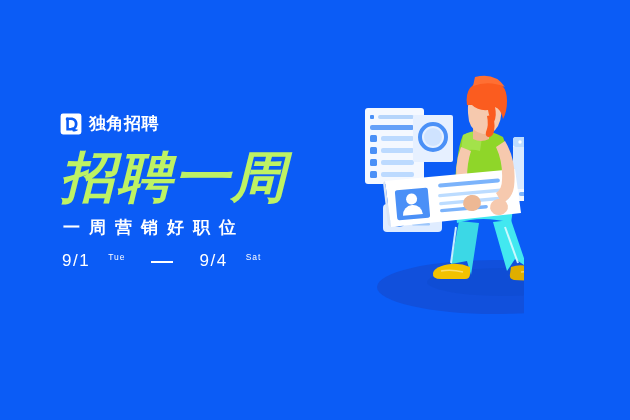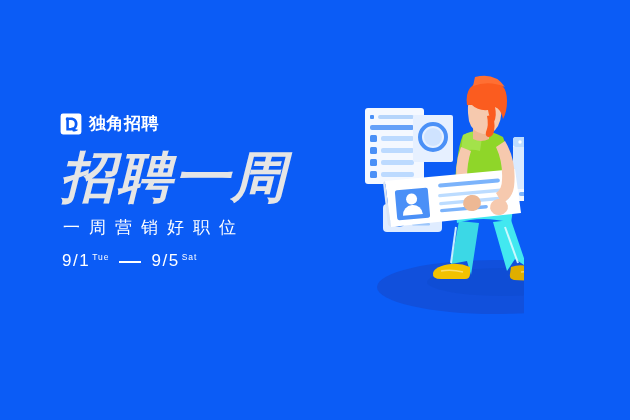--- a/index.html
+++ b/index.html
@@ -39,51 +39,51 @@
     color: #ffffff;
     font-size: 17px;
     font-weight: 700;
     letter-spacing: 0.5px;
     line-height: 22px;
     white-space: nowrap;
   }
 
   .headline {
     margin-top: 14px;
-    color: #e5e5e5;
+    color: #bef264;
     font-size: 55px;
     font-weight: 700;
     font-style: italic;
     letter-spacing: 2px;
     line-height: 1.0;
     white-space: nowrap;
   }
 
   .subhead {
     margin-top: 14px;
     color: #ffffff;
     font-size: 17px;
-    font-weight: 400;
+    font-weight: 700;
     letter-spacing: 9px;
     line-height: 1;
     white-space: nowrap;
     padding-left: 3px;
   }
 
   .dateline {
     margin-top: 16px;
     color: #ffffff;
     font-size: 17px;
     font-weight: 400;
     letter-spacing: 1.5px;
     line-height: 1;
     white-space: nowrap;
     display: flex;
     align-items: flex-end;
-    gap: 2px;
+    gap: 18px;
     padding-left: 2px;
   }
   .dateline .sup {
     font-size: 8.5px;
     letter-spacing: 1px;
     position: relative;
     top: -8px;
     font-weight: 400;
   }
   .dateline .dash {
@@ -125,21 +125,21 @@
     </div>
 
     <div class="headline">招聘一周</div>
 
     <div class="subhead">一周营销好职位</div>
 
     <div class="dateline">
       <span>9/1</span>
       <span class="sup">Tue</span>
       <span class="dash"></span>
-      <span>9/5</span>
+      <span>9/4</span>
       <span class="sup">Sat</span>
     </div>
 
   </div>
 
   <div class="illustration">
     <svg viewBox="0 0 265 255" width="265" height="255" aria-hidden="true">
 
       <ellipse cx="140" cy="212" rx="118" ry="27" fill="#1150dc"></ellipse>
       <ellipse cx="150" cy="207" rx="78" ry="14" fill="#0f4ad0" opacity="0.55"></ellipse>

